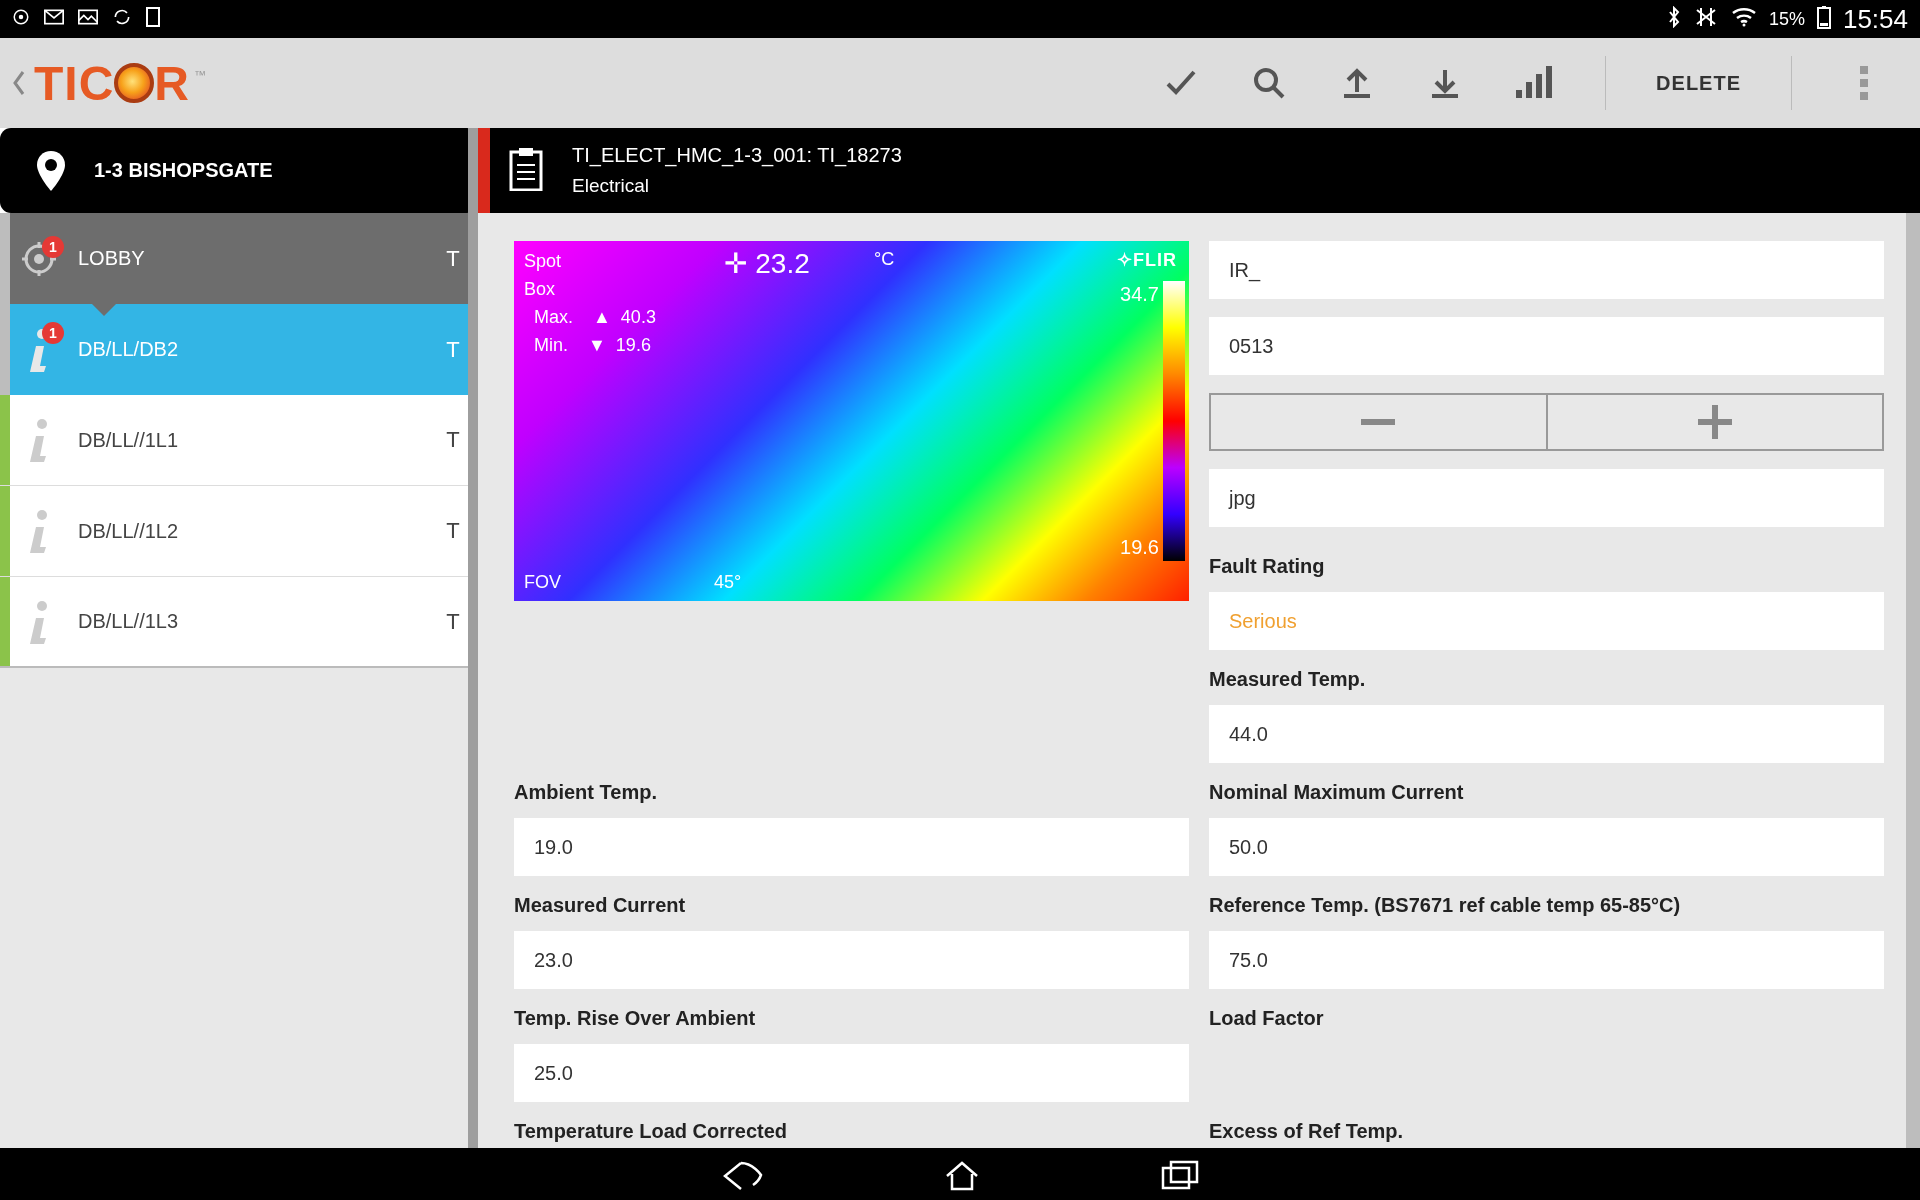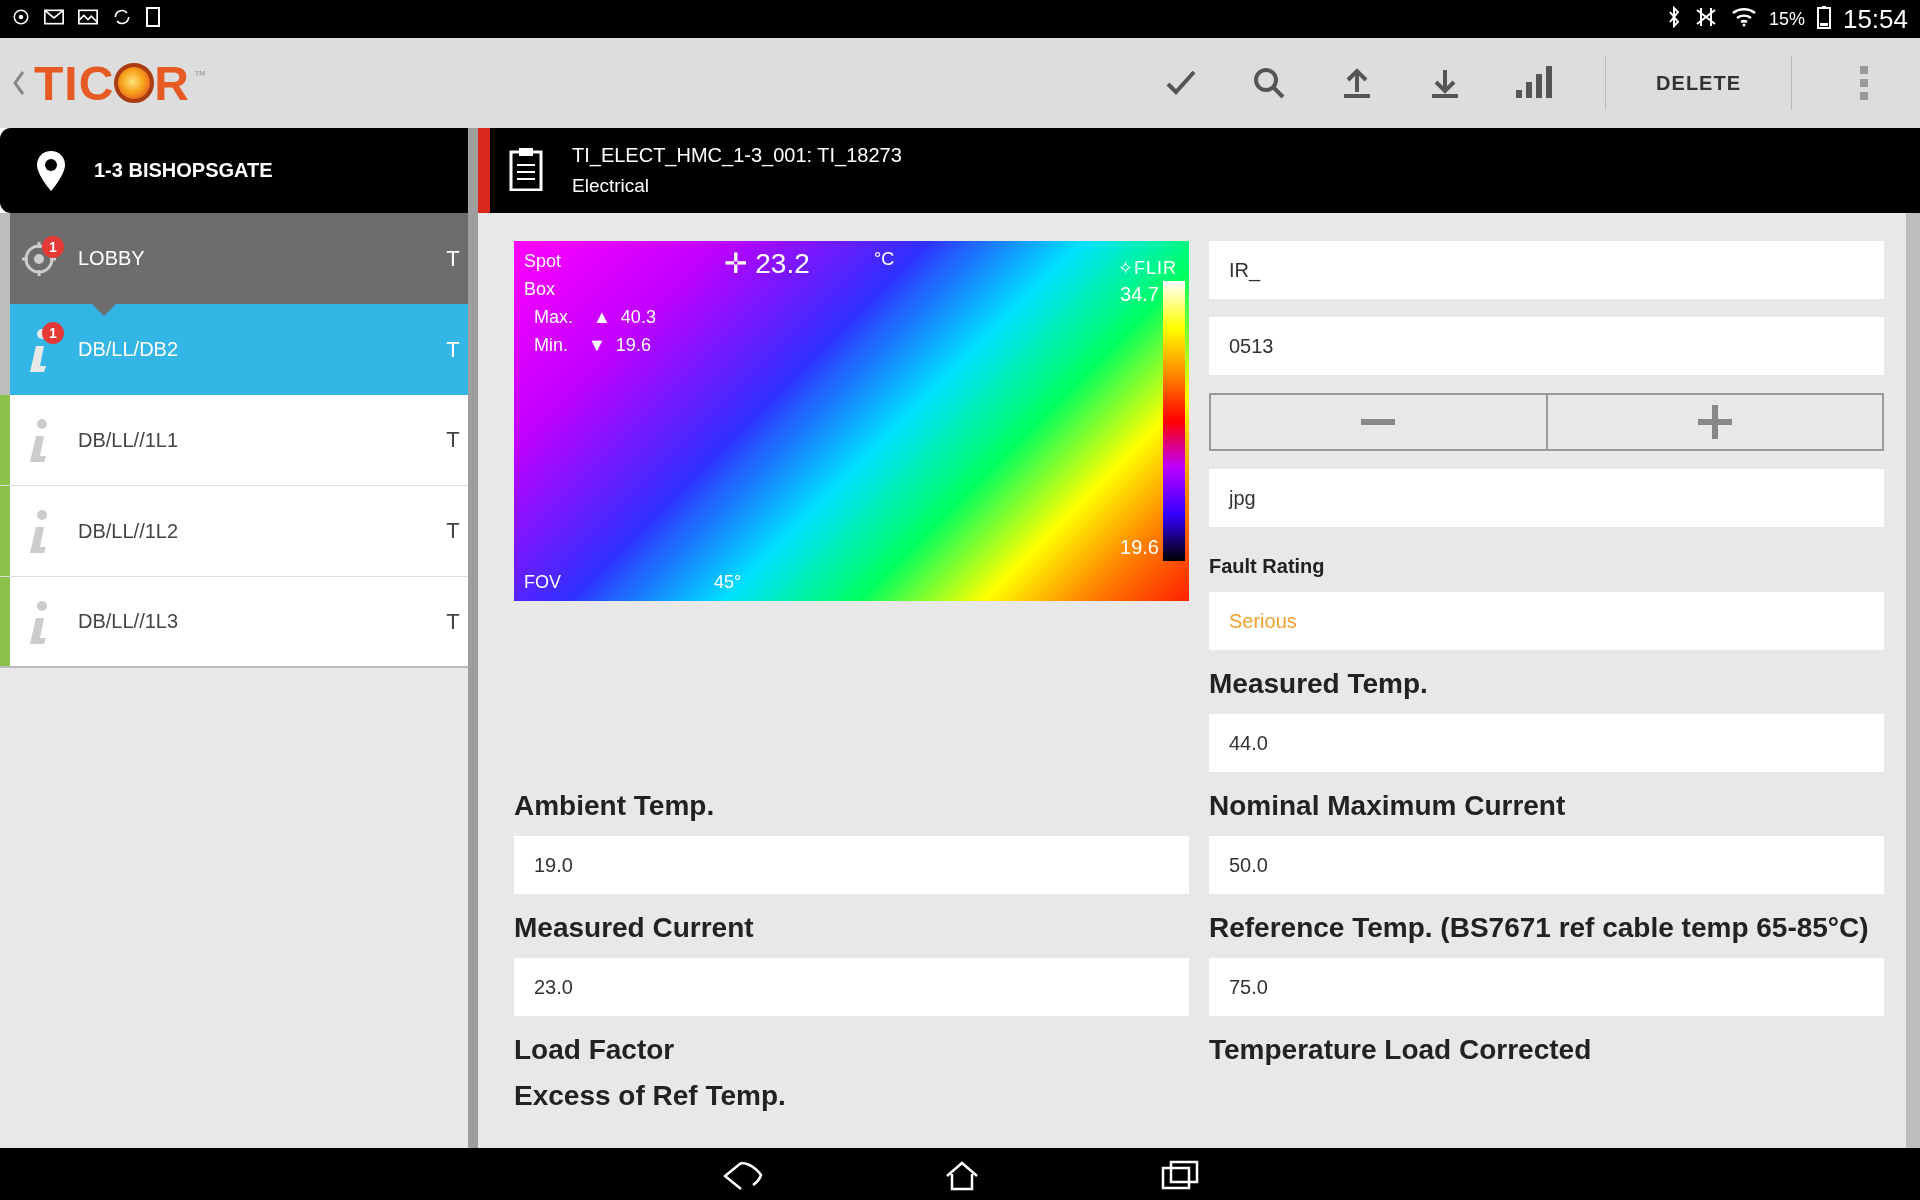--- a/index.html
+++ b/index.html
@@ -44,29 +44,29 @@
 .red-strip{ position:absolute; left:0; top:0; width:12px; height:85px; background:#d9291c; z-index:3;}
 .doc-header{ height:85px; background:#000; color:#fff; display:flex; align-items:center; padding-left:30px; gap:28px; position:relative;}
 .doc-header .title{ font-size:20px; font-weight:500;}
 .doc-header .sub{ font-size:19px; margin-top:8px;}
 .content{ flex:1; overflow:auto; padding:28px 36px;}
 .grid{ display:grid; grid-template-columns: 1fr 1fr; column-gap:20px;}
 .thermal{ grid-row: span 4; width:100%; height:360px; background:linear-gradient(135deg,#ff00ff 0%, #c000ff 20%, #3030ff 40%, #00e0ff 55%, #00ff60 68%, #ffff00 80%, #ff8000 90%, #ff2000 100%); position:relative; color:#fff; font-family: monospace; font-size:18px;}
 .thermal .tl{ position:absolute; left:10px; top:6px; line-height:28px;}
 .thermal .tc{ position:absolute; left:210px; top:6px; font-size:28px;}
 .thermal .unit{ position:absolute; left:360px; top:8px;}
-.thermal .tr{ position:absolute; right:12px; top:16px; font-weight:400; letter-spacing:1px;}
+.thermal .tr{ position:absolute; right:12px; top:8px; font-weight:700; letter-spacing:1px;}
 .thermal .bl{ position:absolute; left:10px; bottom:8px;}
 .thermal .bli{ position:absolute; left:200px; bottom:8px;}
 .thermal .scale{ position:absolute; right:4px; top:40px; bottom:40px; width:22px; background:linear-gradient(#fff,#ff0,#f80,#f00,#b0f,#30f,#000);}
 .thermal .sv-top{ position:absolute; right:30px; top:42px; font-size:20px;}
 .thermal .sv-bot{ position:absolute; right:30px; bottom:42px; font-size:20px;}
 .input-box{ background:#fff; height:58px; display:flex; align-items:center; padding:0 20px; font-size:20px; color:#333; margin-bottom:18px;}
 .label{ font-size:20px; font-weight:700; color:#222; margin: 10px 0 14px;}
-.label-light{ font-size:28px; font-weight:700; color:#222; margin-bottom:14px;}
+.label-light{ font-size:20px; font-weight:700; color:#222; margin-bottom:14px;}
 .stepper{ display:flex; height:58px; margin-bottom:18px;}
 .stepper div{ flex:1; border:2px solid #999; display:flex; align-items:center; justify-content:center;}
 .stepper div:first-child{ border-right:none;}
 .serious{ color:#f0a030;}
 .scroll-edge{ position:absolute; right:0; top:85px; bottom:0; width:14px; background:#bdbdbd;}
 
 .nav-bar{ height:60px; background:#000; display:flex; align-items:center; justify-content:center; gap:180px;}
 .nav-bar svg{ stroke:#fff; fill:none; stroke-width:2.5;}
 </style>
 </head>
@@ -327,20 +327,24 @@
         </div>
         <div>
           <div class="label-light">Measured Current</div>
           <div class="input-box">23.0</div>
         </div>
 
         <div>
           <div class="label-light">Reference Temp. (BS7671 ref cable temp 65-85°C)</div>
           <div class="input-box">75.0</div>
         </div>
+        <div>
+          <div class="label-light">Temp. Rise Over Ambient</div>
+          <div class="input-box">25.0</div>
+        </div>
 
         <div>
           <div class="label-light">Load Factor</div>
         </div>
         <div>
           <div class="label-light">Temperature Load Corrected</div>
 
         </div>
 
         <div>

